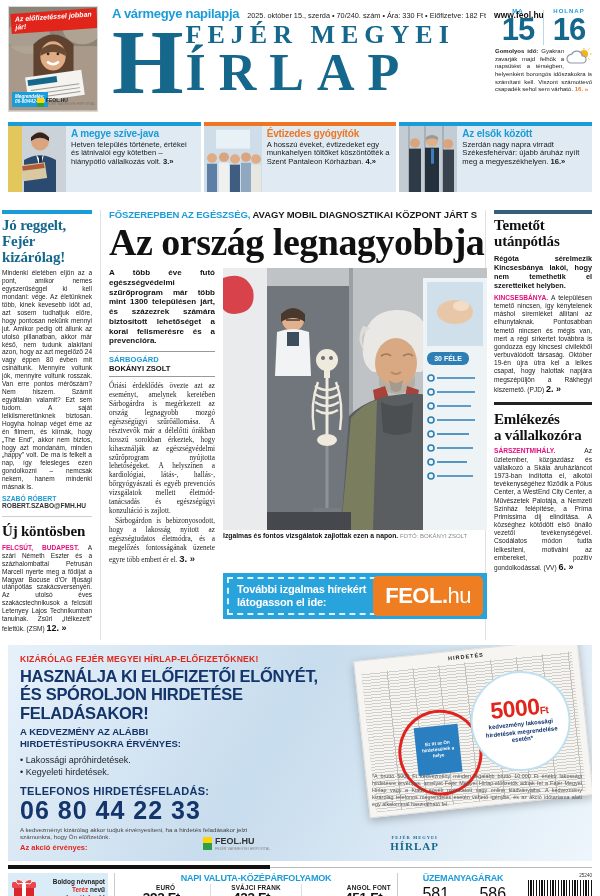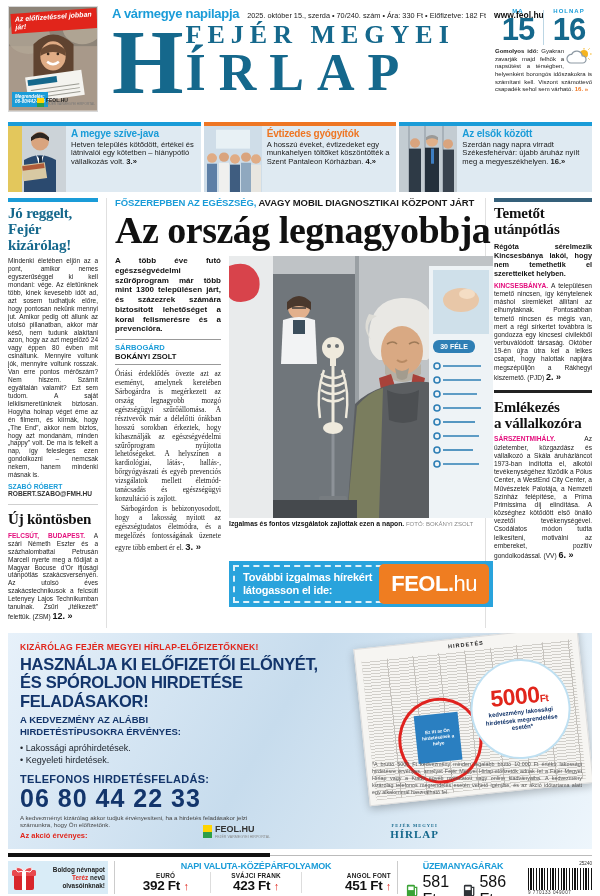--- a/index.html
+++ b/index.html
@@ -48,21 +48,21 @@
   .teaser { flex:1; background:#dfeaf2; border-top:4px solid #1a9cd8; display:flex; overflow:hidden; }
   .teaser.orange { border-top-color:#ee7623; }
   .teaser-img { flex:0 0 58px; height:100%; }
   .teaser-body { padding:3px 5px 2px 5px; min-width:0; }
   .teaser-title { font-size:10px; font-weight:bold; color:#1a9cd8; letter-spacing:-0.2px; line-height:1.05; }
   .teaser.orange .teaser-title { color:#ee7623; }
   .teaser-text { font-size:7.6px; line-height:1.18; color:#1a1a1a; margin-top:1px; }
   .teaser-ref { font-weight:bold; font-size:7.6px; }
 
   
-  .content { display:flex; gap:8px; padding:6px 8px 0 8px; height:436px; }
+  .content { display:flex; gap:8px; padding:6px 8px 0 2px; height:436px;margin-top:12px; }
   .col-left { flex:0 0 90px; border-top:4px solid #1a9cd8; padding-top:4px; overflow:hidden; }
   .col-right { flex:0 0 98px; border-top:4px solid #35607a; padding-top:4px; overflow:hidden; }
   .col-main { flex:1 1 auto; min-width:0; border-left:1px solid #e0e0e0; border-right:1px solid #e0e0e0; padding:0 8px; }
 
   .serif-title { font-family:"Liberation Serif", serif; font-size:15px; font-weight:bold; line-height:1.05; color:#111; letter-spacing:-0.2px; }
   .serif-title.teal { color:#15688c; }
   .tiny-body { font-size:6.5px; line-height:1.22; text-align:justify; color:#222; margin-top:4px; }
   .author-line { margin-top:4px; font-size:6.8px; font-weight:bold; color:#1a9cd8; }
   .email-line { font-size:6.6px; font-weight:bold; color:#333; }
   .col-divider { border:none; border-top:1px solid #cfcfcf; margin:7px 0; }
@@ -254,21 +254,21 @@
         <ellipse cx="32" cy="16" rx="9" ry="10" fill="#d9a47e"></ellipse>
         <path d="M23 12 Q32 2 41 12 L41 16 Q32 9 23 16 Z" fill="#2d2520"></path>
         <path d="M16 70 L16 36 Q32 26 48 36 L48 70 Z" fill="#2b4a6f"></path>
         <path d="M28 30 L32 36 L36 30 L32 46 Z" fill="#fff"></path>
         <rect x="31" y="32" width="3" height="12" fill="#1c2f45"></rect>
         <rect x="14" y="40" width="24" height="17" fill="#d8c9a3" transform="rotate(-8 26 48)"></rect>
         <rect x="15" y="41" width="22" height="5" fill="#b05c3a" transform="rotate(-8 26 48)"></rect>
       </svg>
       <div class="teaser-body">
         <div class="teaser-title">A megye szíve-java</div>
-        <div class="teaser-text"><span>Hetven település kötődött, értékei és látnivalói egy kötetben – hiánypótló vállalkozás volt. </span><span class="teaser-ref">3.»</span></div>
+        <div class="teaser-text"><span>Hetven település története, értékei és látnivalói egy kötetben – hiánypótló vállalkozás volt. </span><span class="teaser-ref">3.»</span></div>
       </div>
     </div>
     <div class="teaser orange">
       <svg class="teaser-img" viewBox="0 0 58 70" preserveAspectRatio="none">
         <rect width="58" height="70" fill="#cfdde8"></rect>
         <rect x="12" y="4" width="34" height="20" fill="#e8f1f5"></rect>
         <g>
           <circle cx="8" cy="34" r="5" fill="#e0ac85"></circle>
             <rect x="3" y="40" width="10" height="30" fill="#5d7fa6"></rect>
           <circle cx="20" cy="33" r="5" fill="#d9a47e"></circle>

